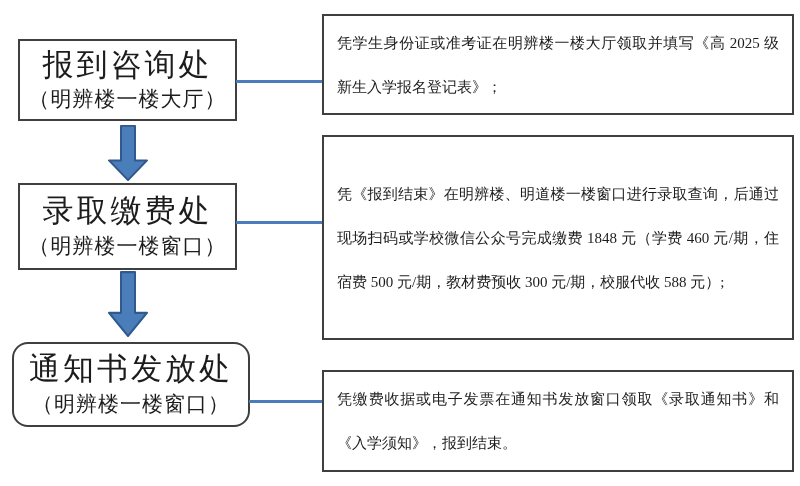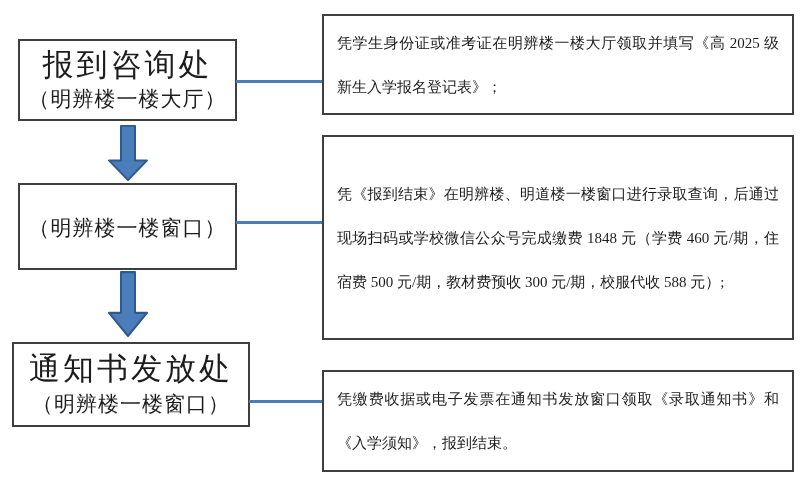--- a/index.html
+++ b/index.html
@@ -36,21 +36,21 @@
     white-space: nowrap;
   }
   .step-subtitle {
     font-size: 21px;
     letter-spacing: 1px;
     margin-top: 3px;
     white-space: nowrap;
   }
   #step1 { left: 18px;  top: 39px;  width: 219px; height: 82px; }
   #step2 { left: 18px;  top: 183px; width: 219px; height: 87px; }
-  #step3 { left: 12px;  top: 342px; width: 238px; height: 85px; }
+  #step3 { left: 12px;  top: 342px; width: 238px; height: 85px; border-radius: 16px; }
 
   
   .down-arrow {
     position: absolute;
     left: 108px;
     width: 40px;
   }
   #arrow1 { top: 125px; height: 56px; }
   #arrow2 { top: 271px; height: 66px; }
   .down-arrow svg { display: block; width: 100%; height: 100%; }
@@ -92,20 +92,21 @@
 <body>
 
 <div class="stage">
 
   <div class="step-box" id="step1">
     <div class="step-title">报到咨询处</div>
     <div class="step-subtitle">（明辨楼一楼大厅）</div>
   </div>
 
   <div class="step-box" id="step2">
+    <div class="step-title">录取缴费处</div>
     <div class="step-subtitle">（明辨楼一楼窗口）</div>
   </div>
 
   <div class="step-box" id="step3">
     <div class="step-title">通知书发放处</div>
     <div class="step-subtitle">（明辨楼一楼窗口）</div>
   </div>
 
   <div class="down-arrow" id="arrow1">
     <svg viewBox="0 0 40 60" preserveAspectRatio="none" aria-hidden="true">

